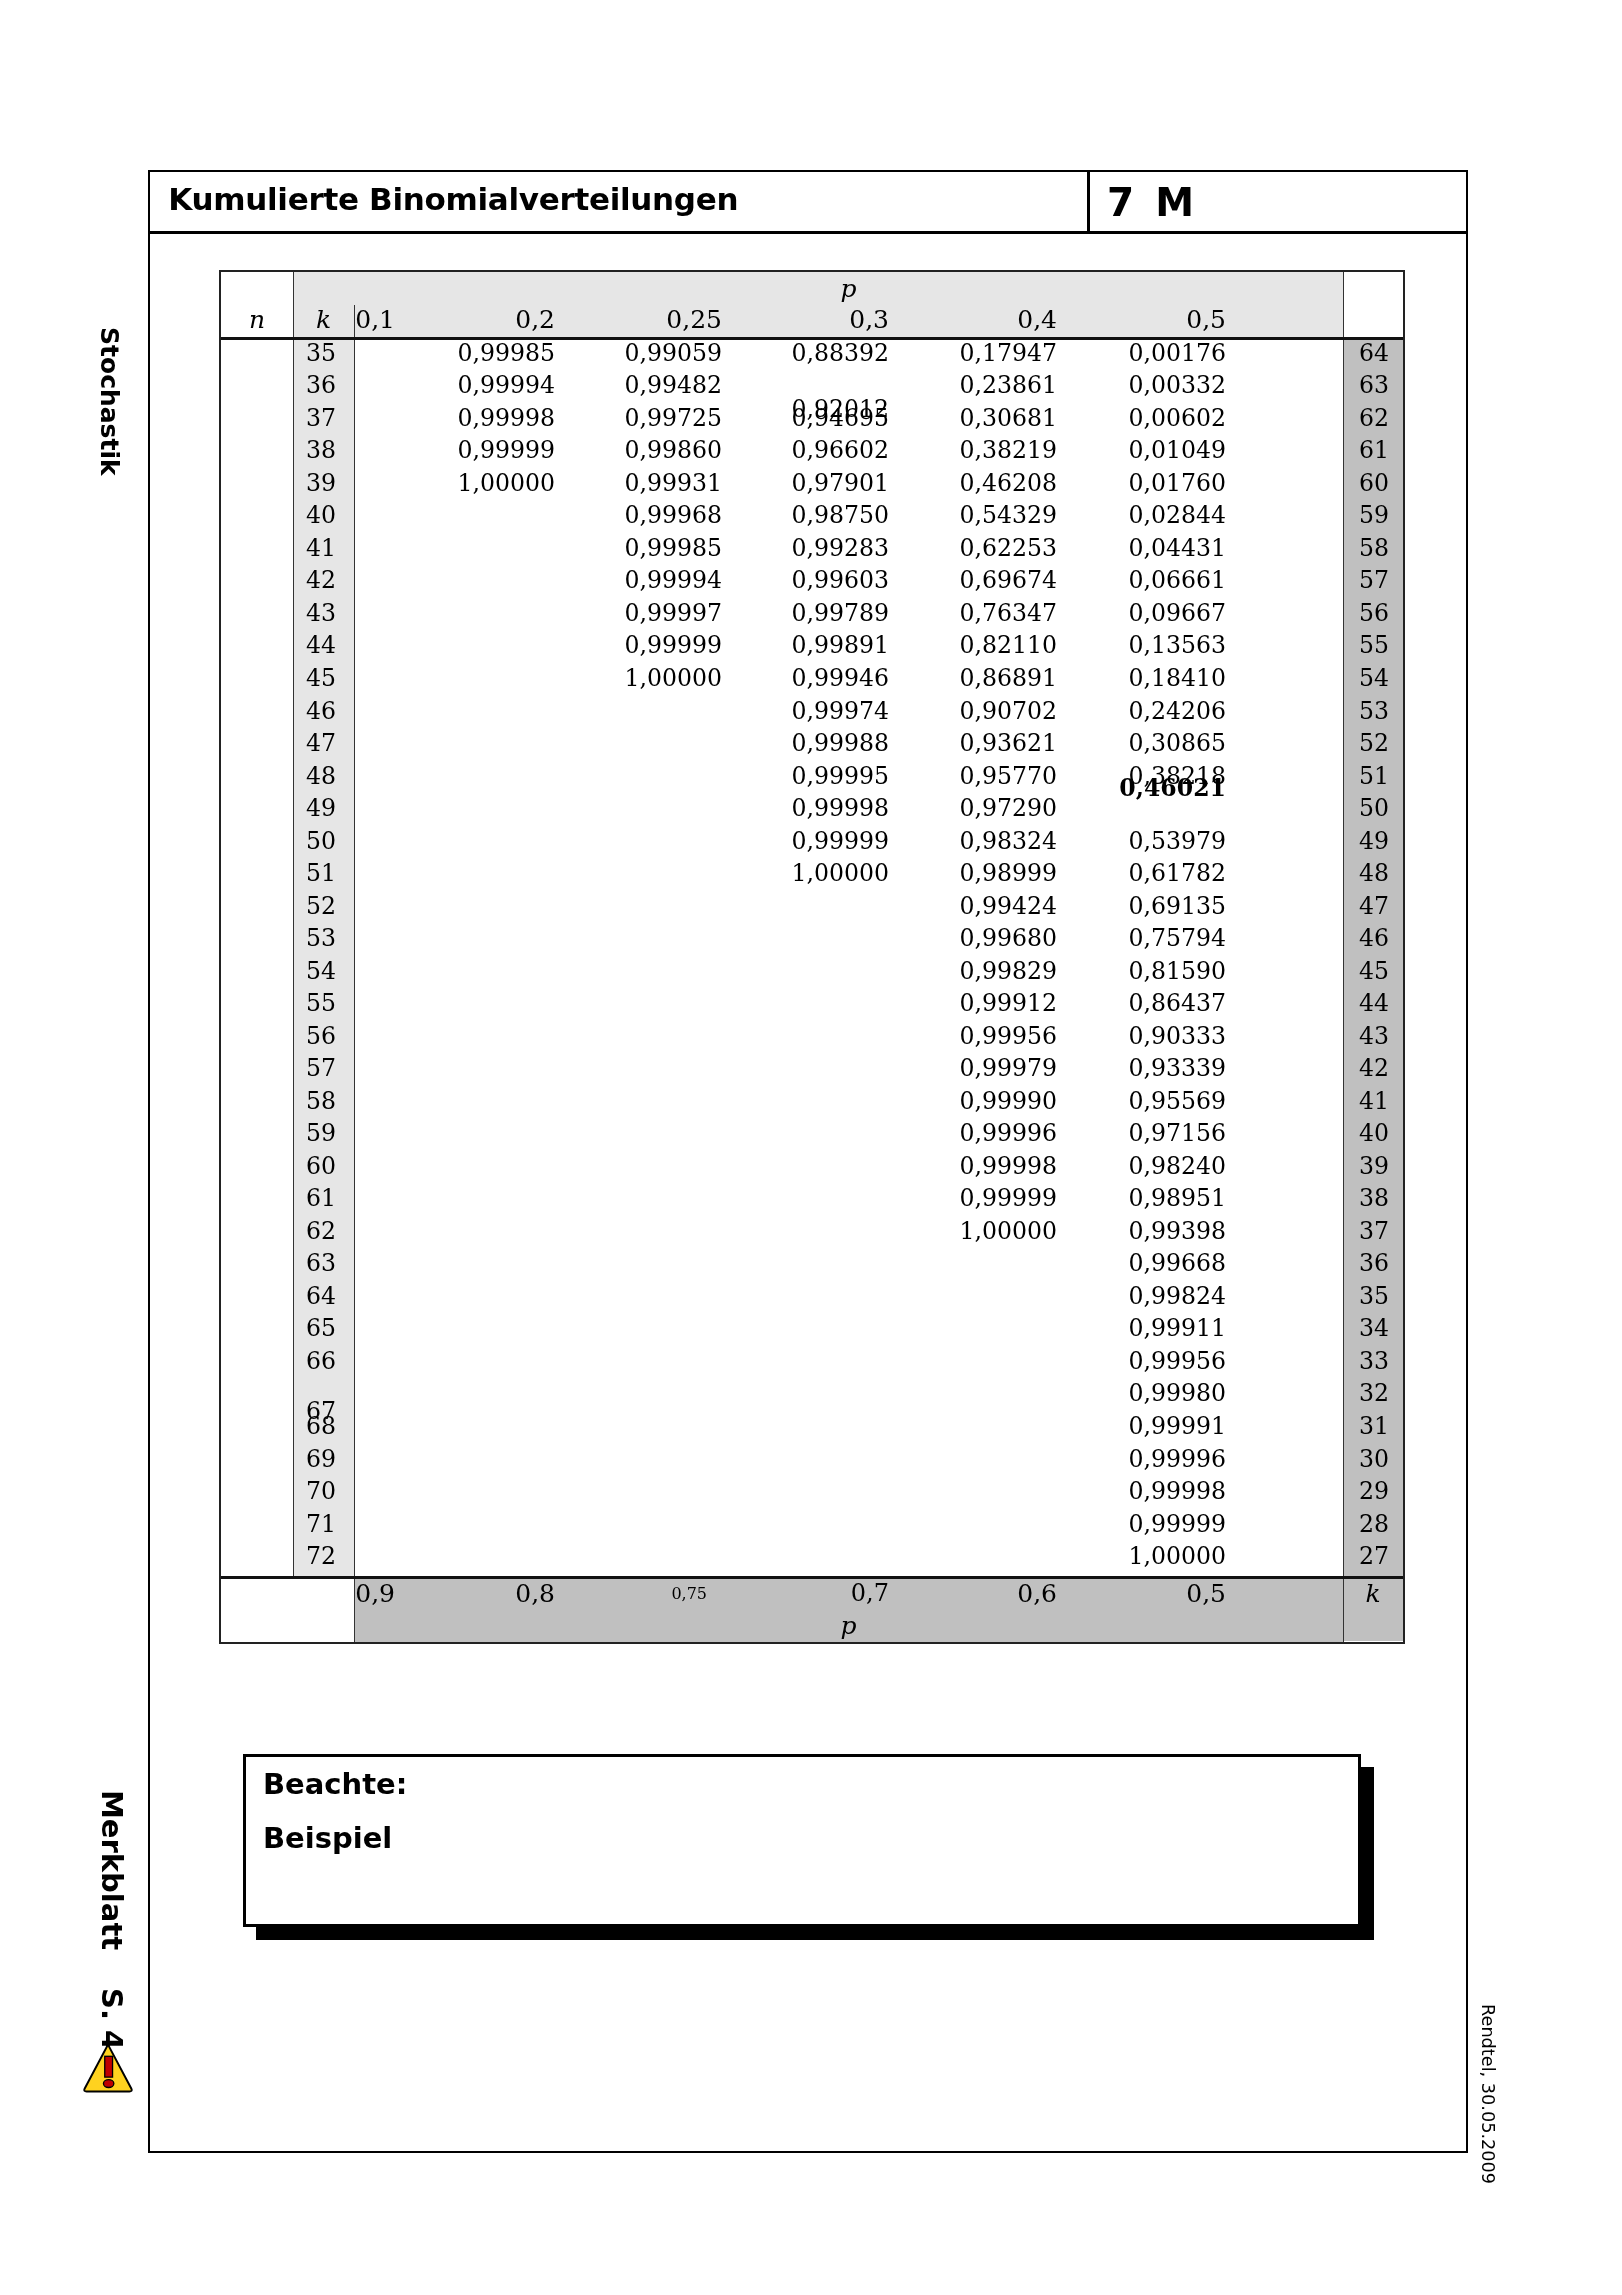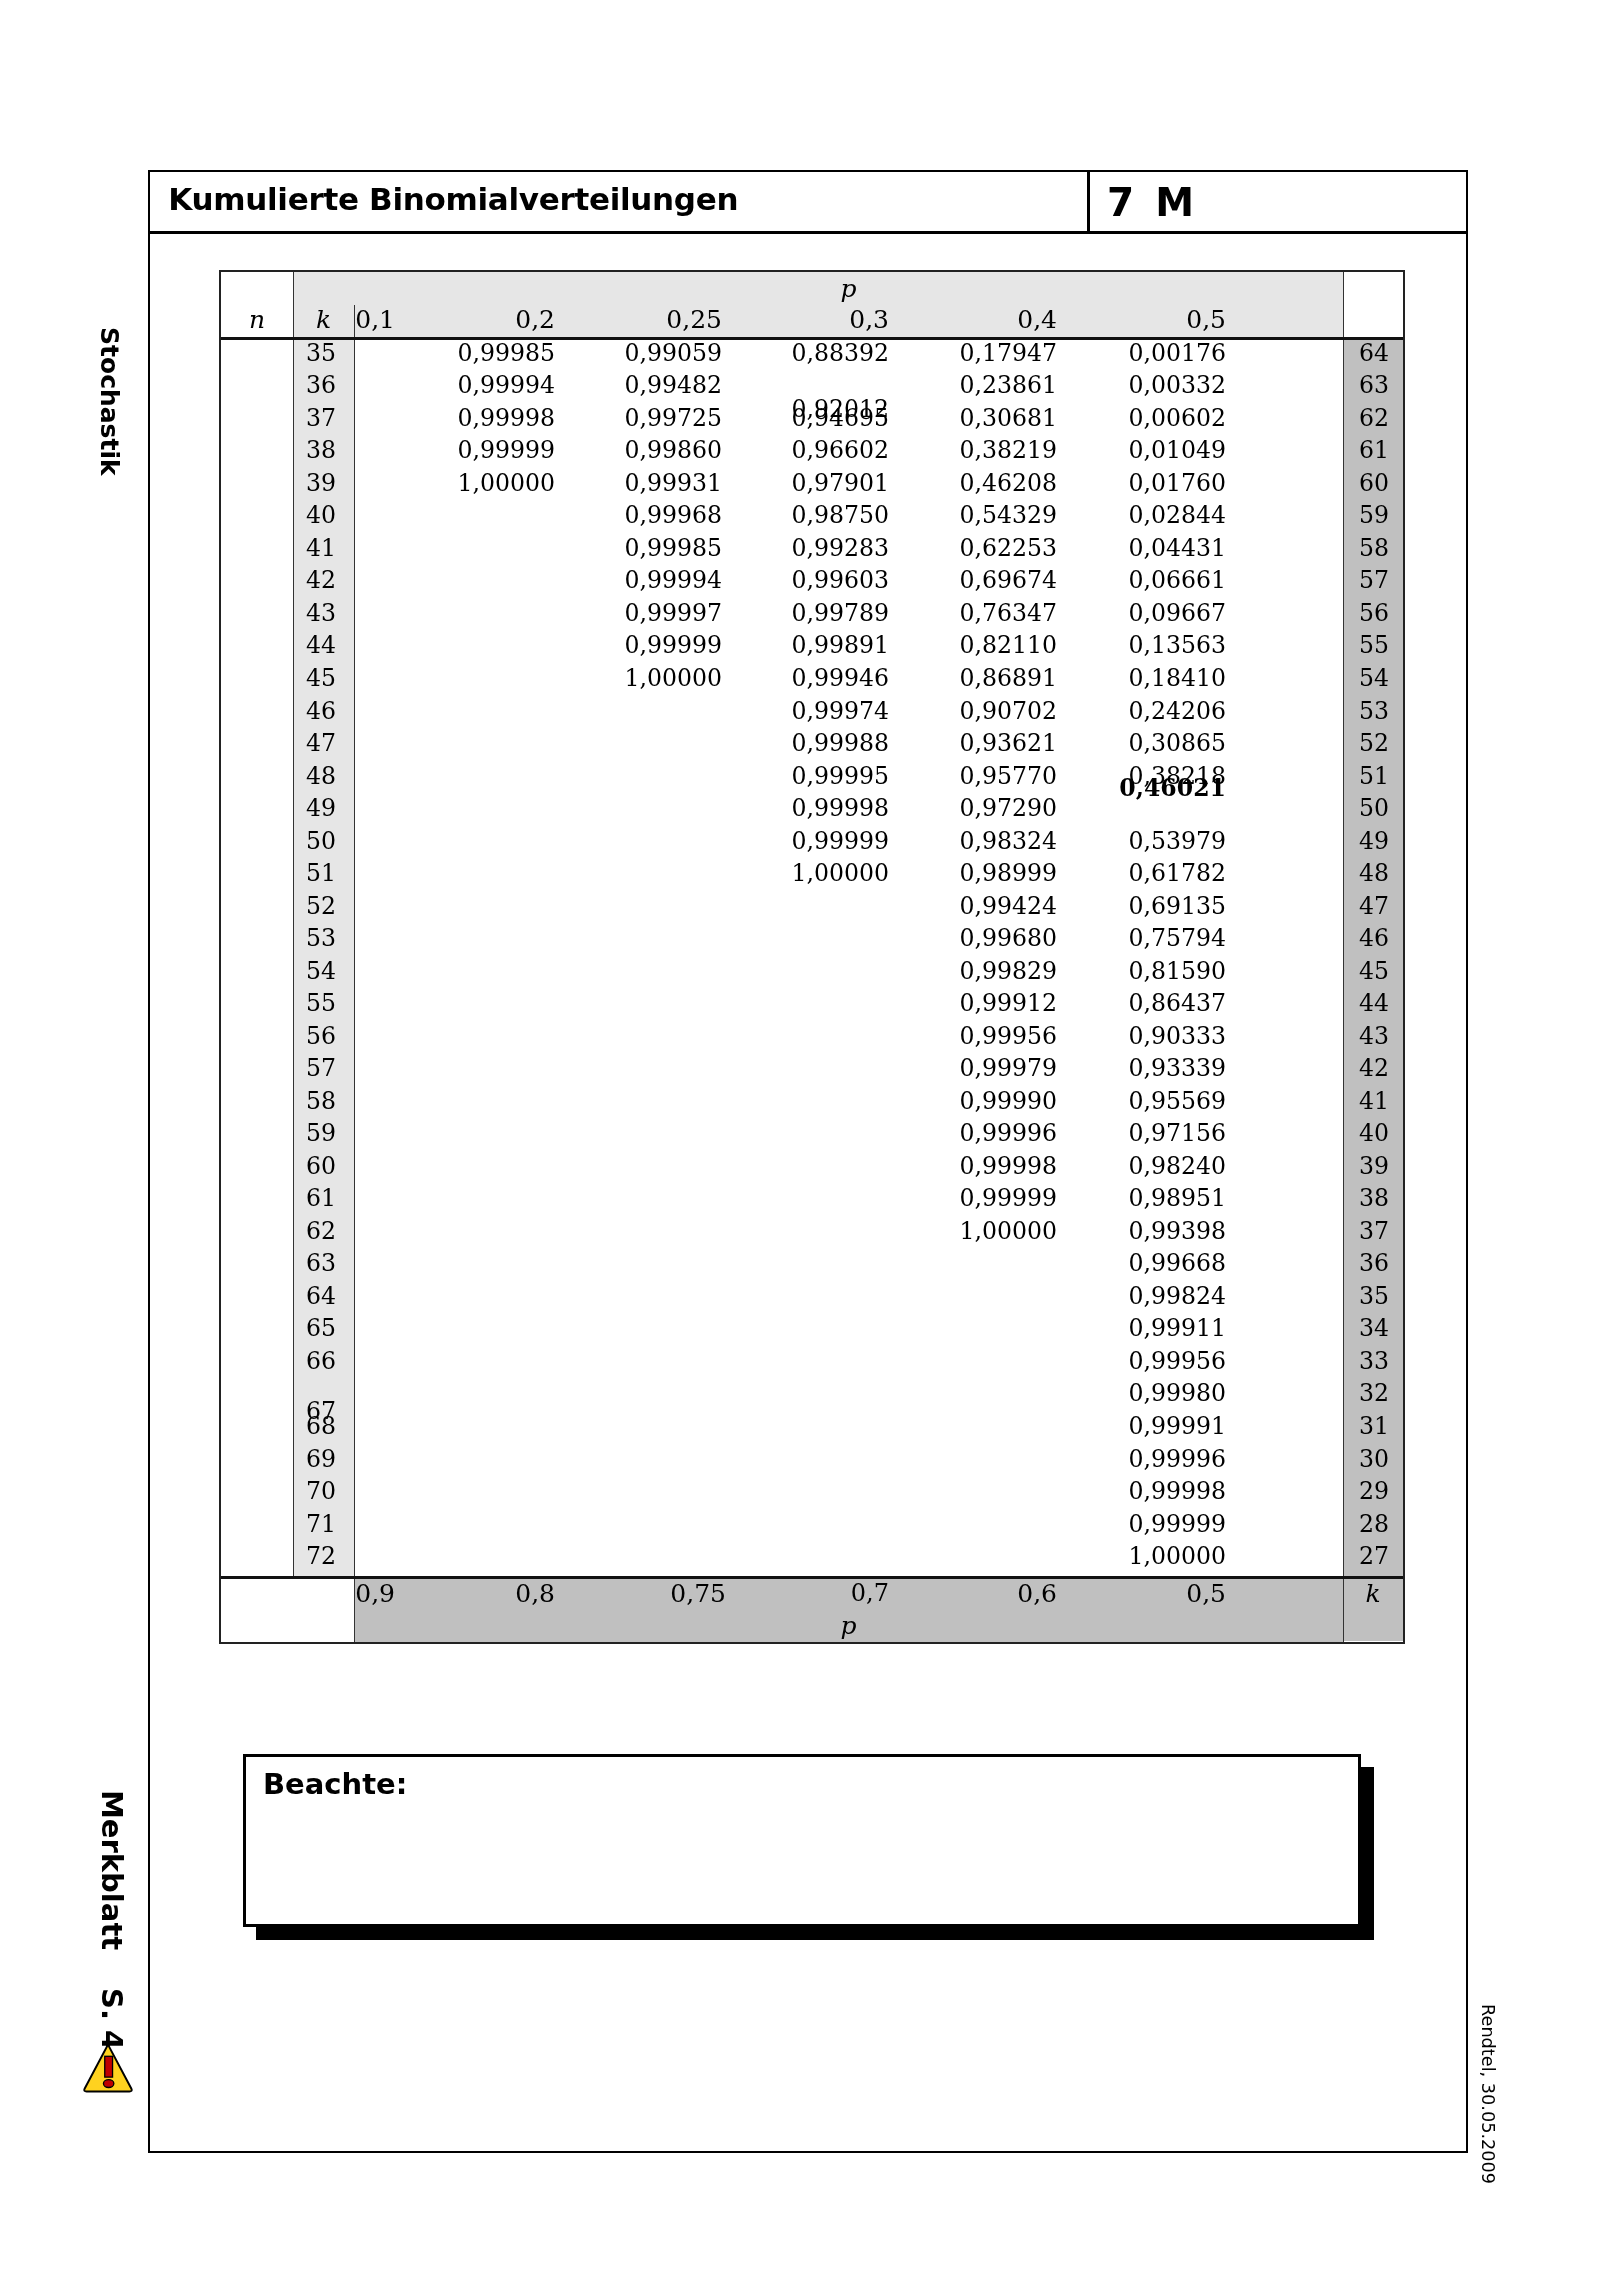--- a/index.html
+++ b/index.html
@@ -70,21 +70,21 @@
   <div class="hdrtxt ital" style="left:133px;width:989px;top:1337px;">p</div>
   <div id="cells">
       <div class="num" style="left: 82px; width: 92px; top: 31px; font-size: 25px;">0,1</div>
       <div class="num" style="left: 242px; width: 92px; top: 31px; font-size: 25px;">0,2</div>
       <div class="num" style="left: 409px; width: 92px; top: 31px; font-size: 25px;">0,25</div>
       <div class="num" style="left: 576px; width: 92px; top: 31px; font-size: 25px;">0,3</div>
       <div class="num" style="left: 744px; width: 92px; top: 31px; font-size: 25px;">0,4</div>
       <div class="num" style="left: 913px; width: 92px; top: 31px; font-size: 25px;">0,5</div>
       <div class="num" style="left: 82px; width: 92px; top: 1305px; font-size: 25px;">0,9</div>
       <div class="num" style="left: 242px; width: 92px; top: 1305px; font-size: 25px;">0,8</div>
-      <div class="num" style="left: 413px; width: 92px; top: 1305px; font-size: 25px;">0,75</div>
+      <div class="num" style="left: 394px; width: 92px; top: 1305px; font-size: 16px;">0,75</div>
       <div class="num" style="left: 576px; width: 92px; top: 1305px; font-size: 24px;">0,7</div>
       <div class="num" style="left: 744px; width: 92px; top: 1305px; font-size: 25px;">0,6</div>
       <div class="num" style="left: 913px; width: 92px; top: 1305px; font-size: 25px;">0,5</div>
       <div class="num" style="left: 72px; width: 43px; top: 65px;">35</div>
       <div class="num" style="left: 1122px; width: 46px; top: 65px;">64</div>
       <div class="num" style="left: 203px; width: 131px; top: 65px;">0,99985</div>
       <div class="num" style="left: 370px; width: 131px; top: 65px;">0,99059</div>
       <div class="num" style="left: 537px; width: 131px; top: 65px;">0,88392</div>
       <div class="num" style="left: 705px; width: 131px; top: 65px;">0,17947</div>
       <div class="num" style="left: 874px; width: 131px; top: 65px;">0,00176</div>
@@ -255,14 +255,15 @@
       <div class="num" style="left: 874px; width: 131px; top: 1236px;">0,99999</div>
       <div class="num" style="left: 72px; width: 43px; top: 1268px;">72</div>
       <div class="num" style="left: 1122px; width: 46px; top: 1268px;">27</div>
       <div class="num" style="left: 874px; width: 131px; top: 1268px;">1,00000</div>
     </div>
 </div>
 
 <div class="note">
   <div class="h">Beachte:</div>
   <div class="gap"></div>
+  <div class="h">Beispiel</div>
 </div>
 
 
 </body></html>

